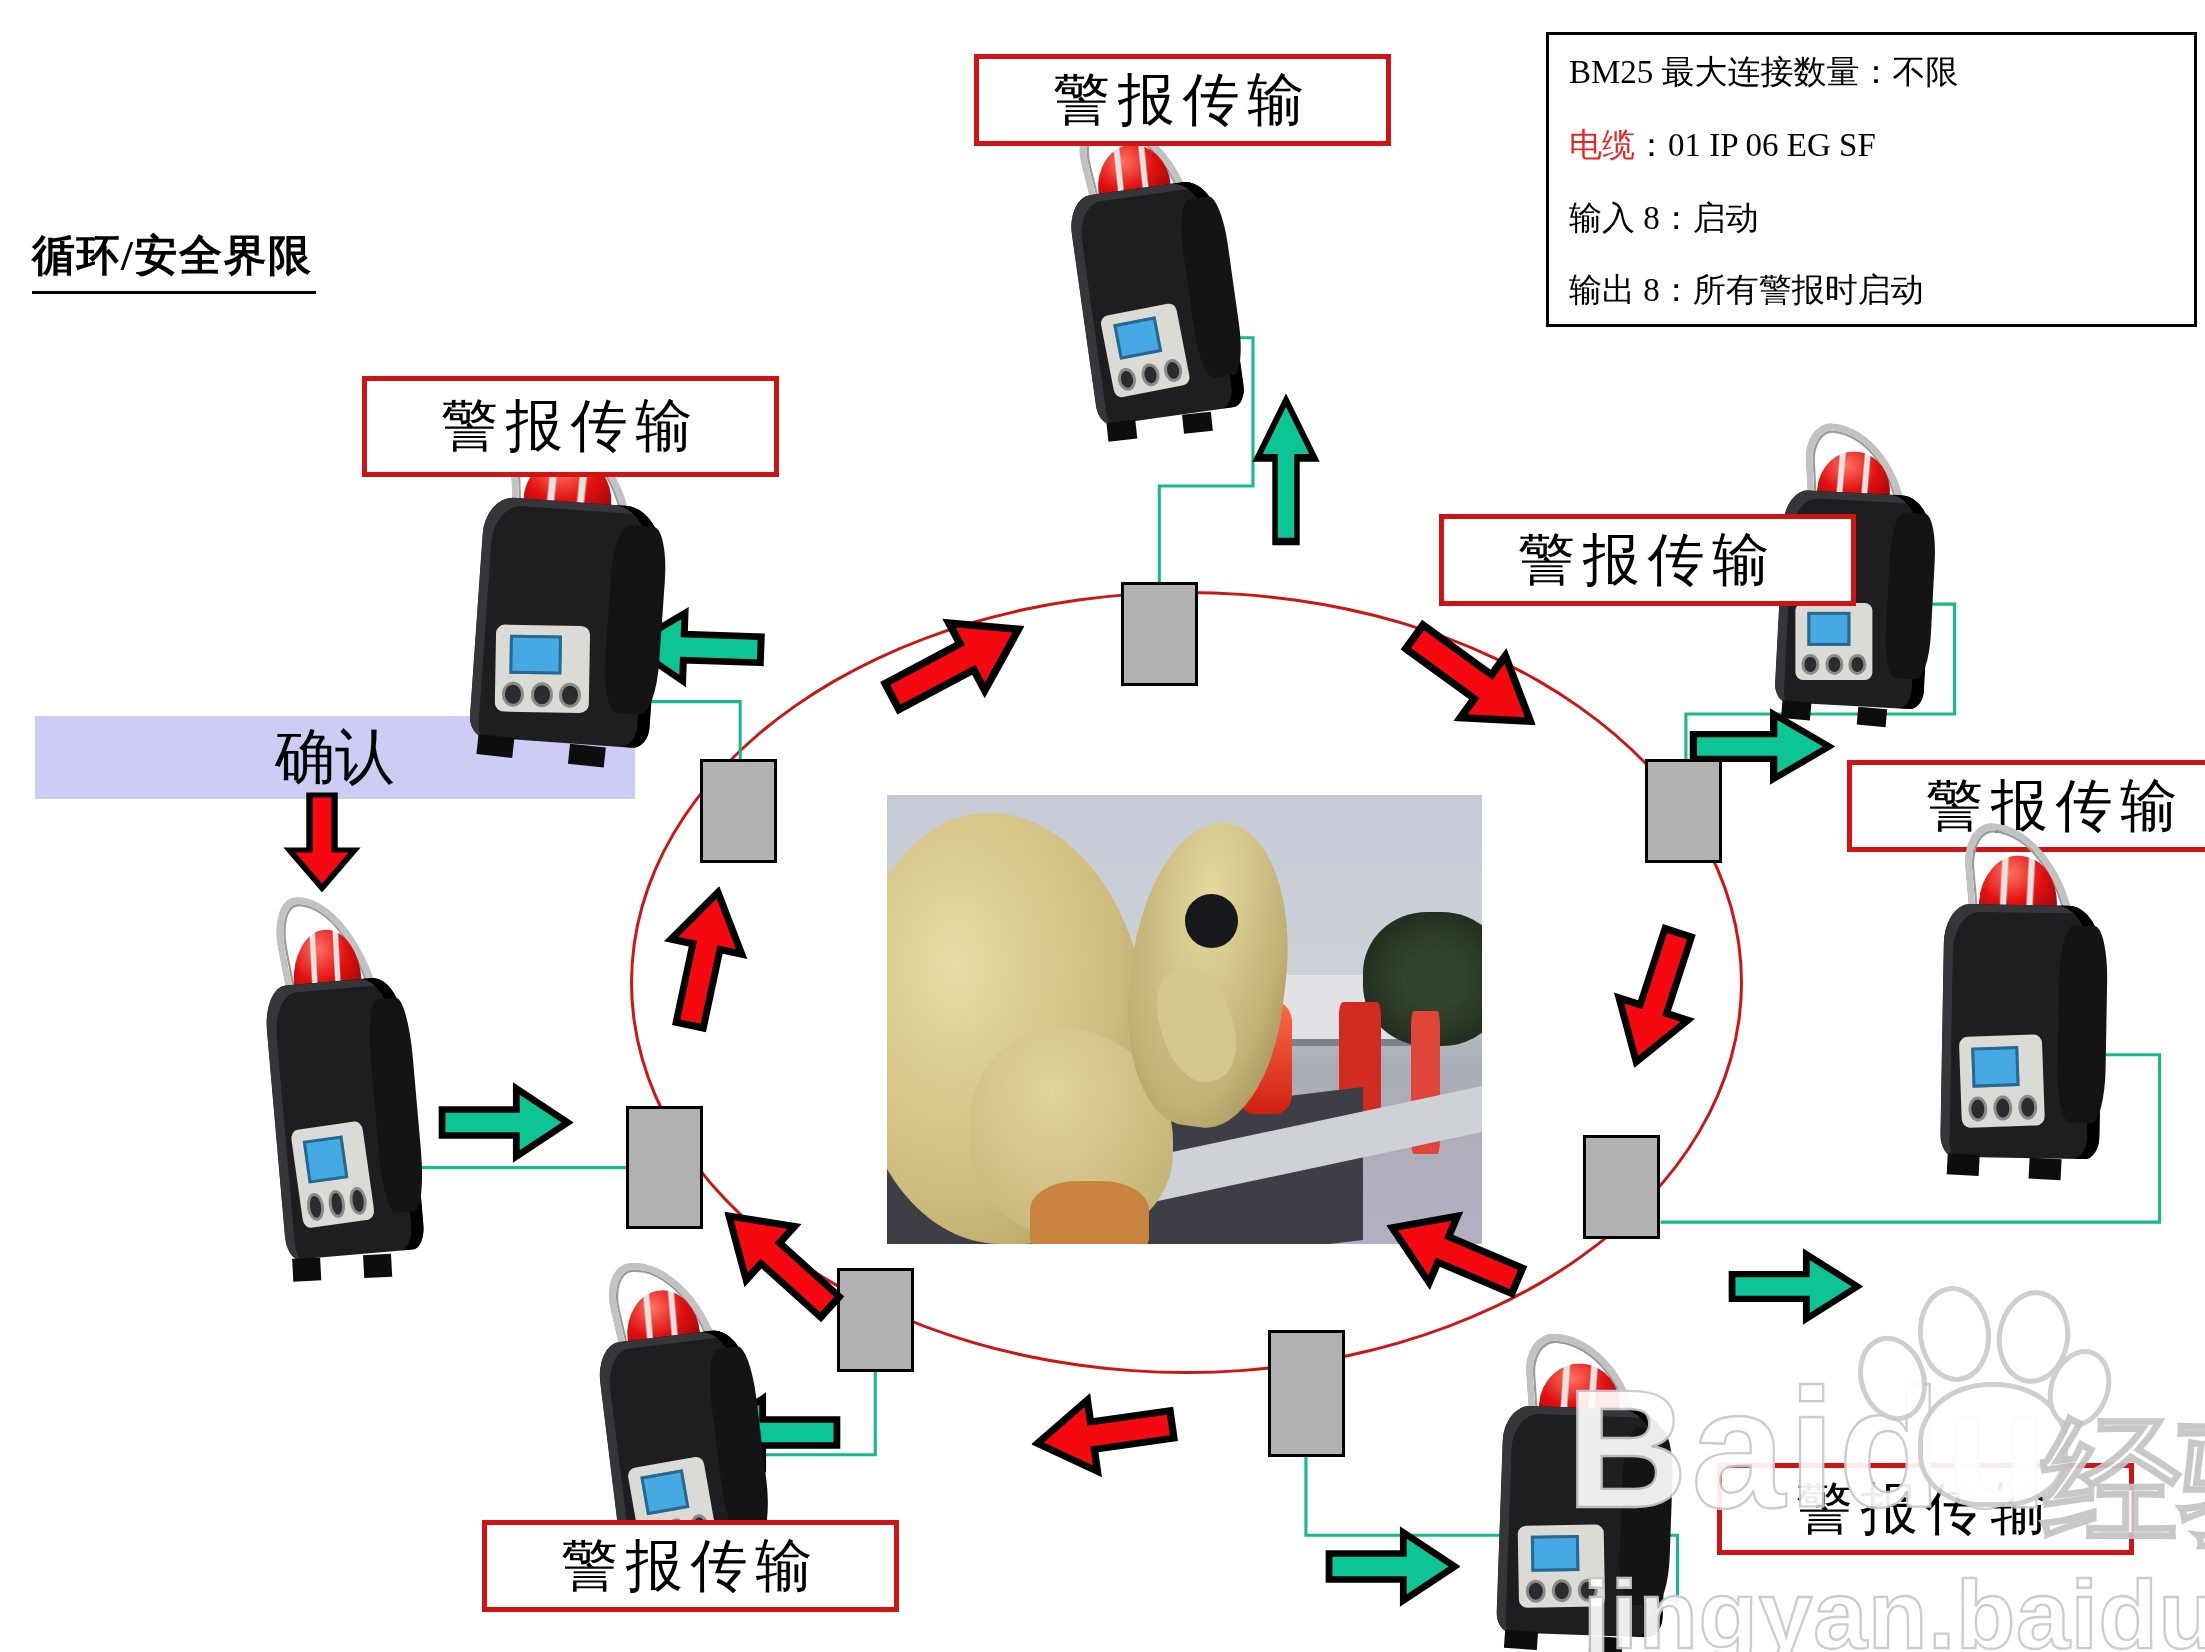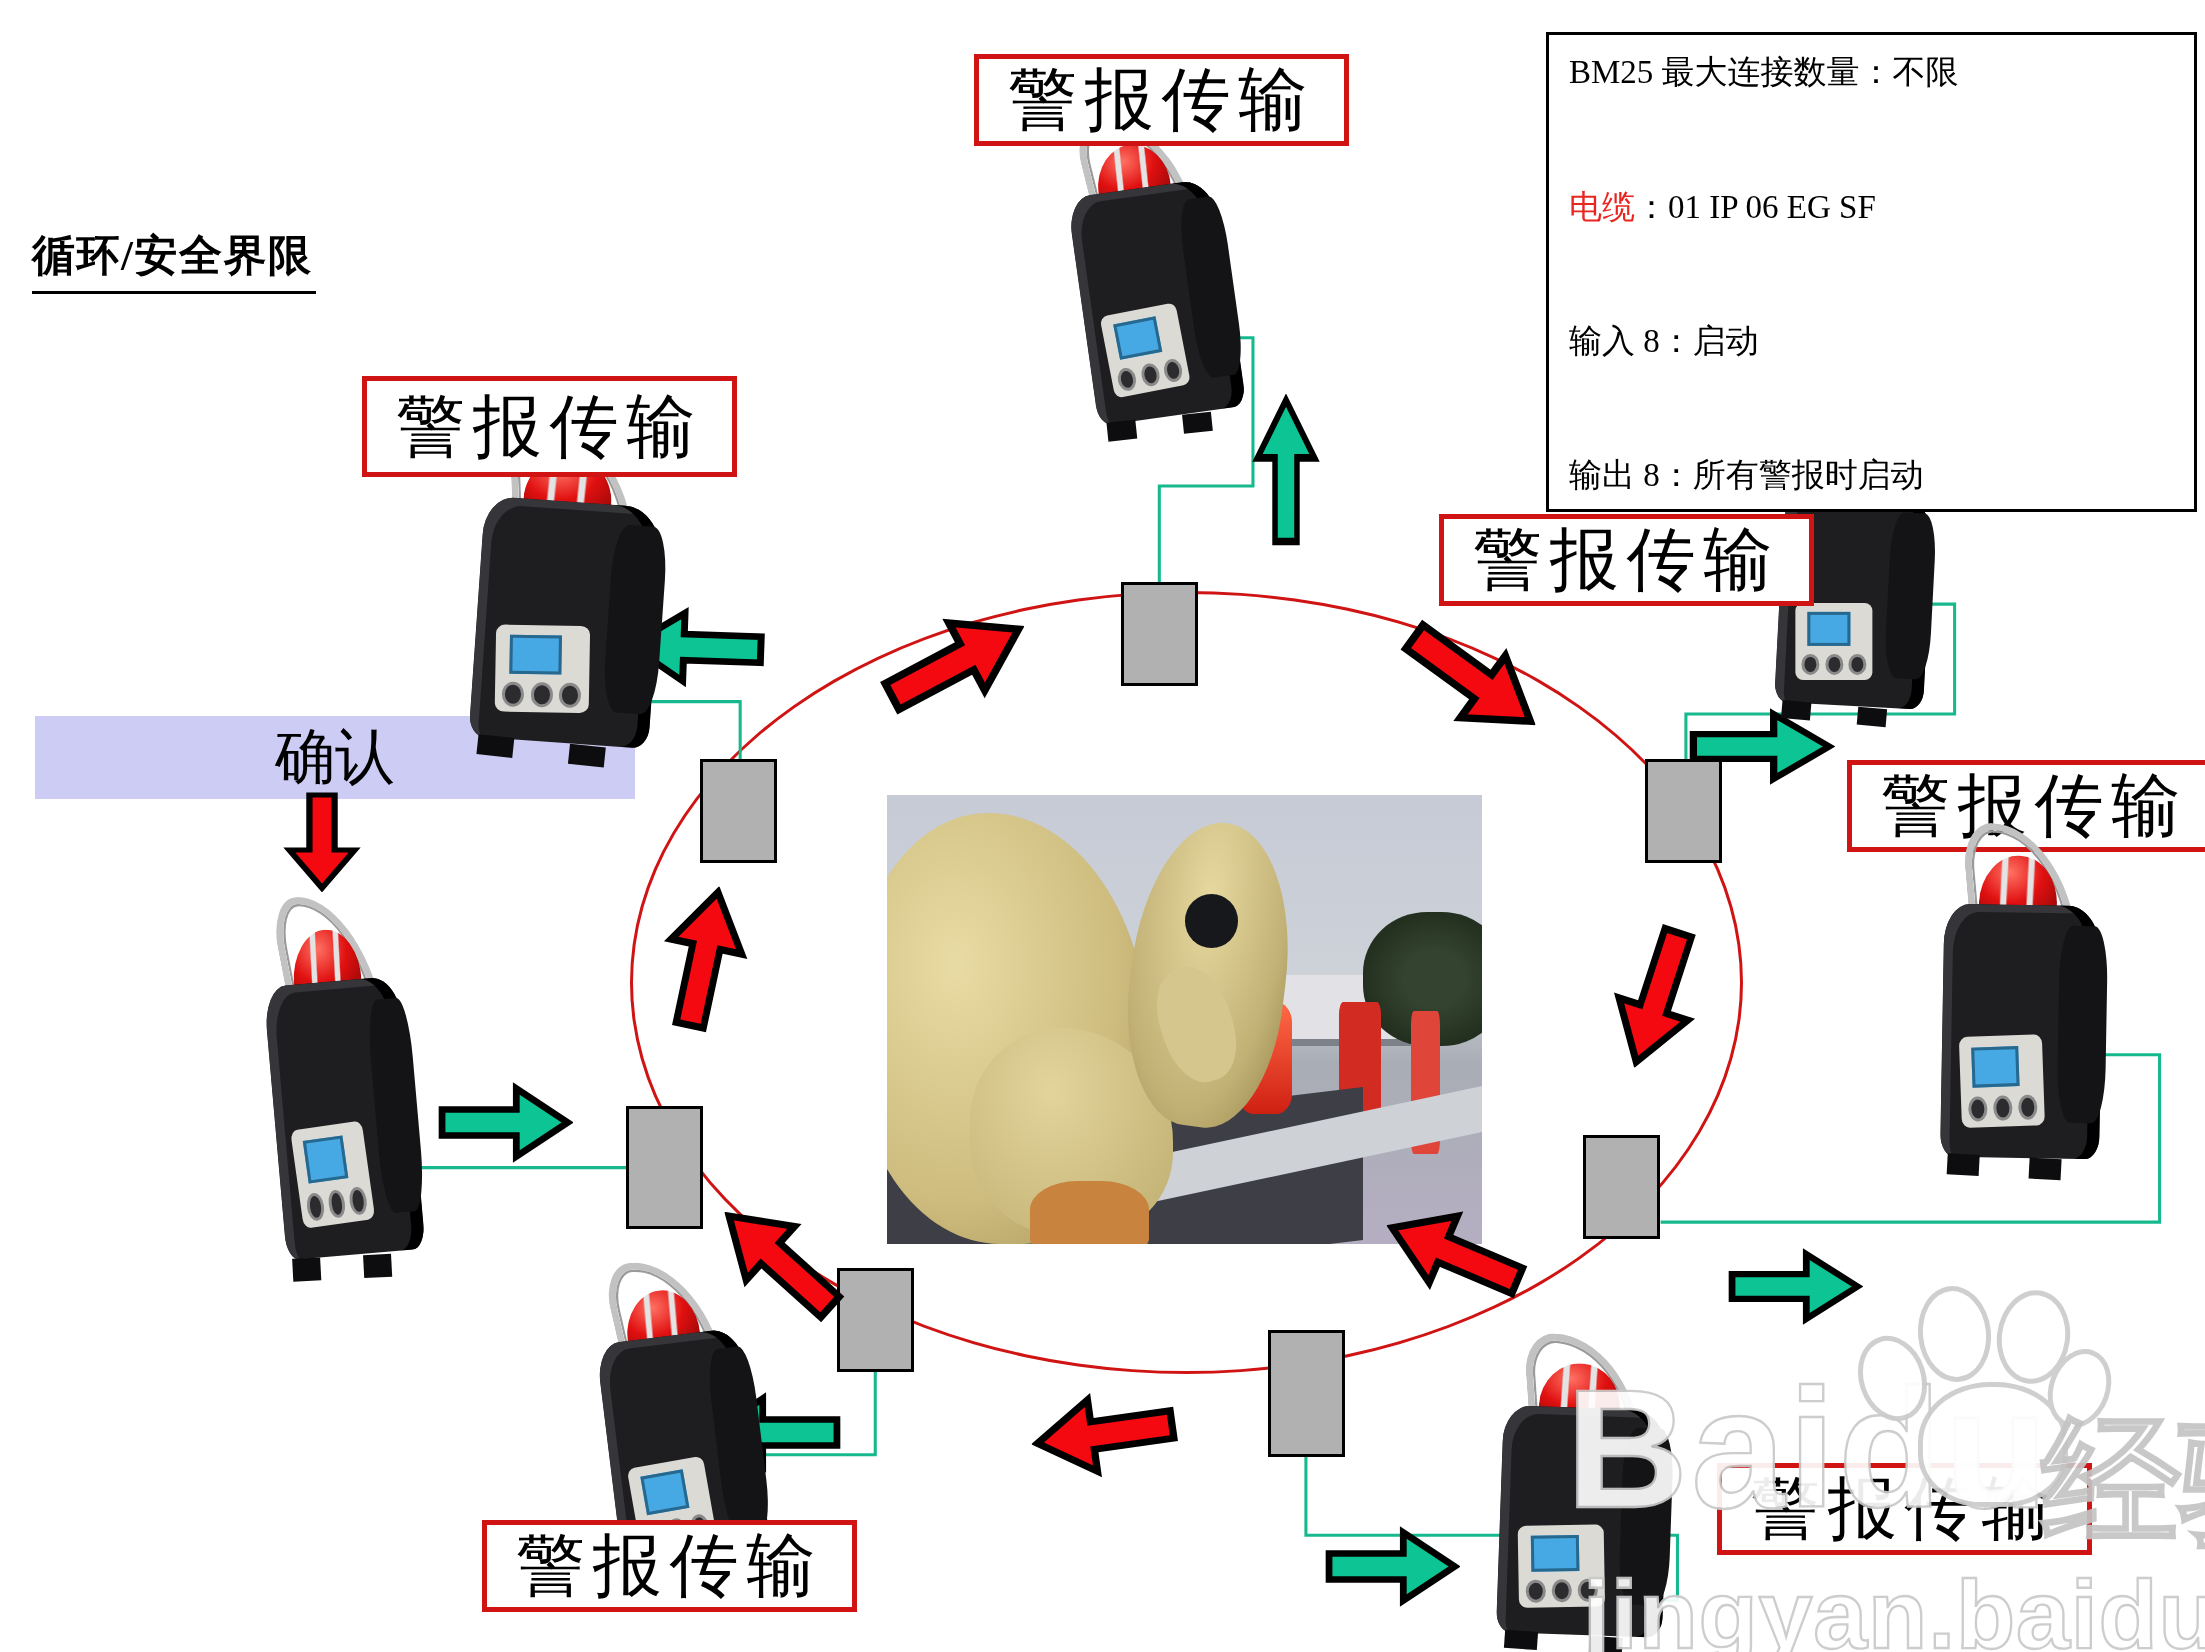--- a/index.html
+++ b/index.html
@@ -5,21 +5,21 @@
   html,body{margin:0;padding:0;background:#fff;}
   #canvas{position:relative;width:2205px;height:1652px;background:#fff;overflow:hidden;
           font-family:"Liberation Serif",serif;}
   [data-name]{box-sizing:border-box;}
 
   
   .title{position:absolute;left:32px;top:227px;font-size:43px;font-weight:bold;color:#000;
          border-bottom:3.8px solid #000;padding:0 3.1px 6.1px 0;letter-spacing:1.5px;}
 
   
-  .infobox{position:absolute;left:1546px;top:32px;width:651px;height:480px;border:3.1px solid #000;
+  .infobox{position:absolute;left:1546px;top:32px;width:651px;height:295px;border:3.1px solid #000;
            background:#fff;padding:15.4px 7.7px 10.7px 20px;display:flex;flex-direction:column;
            justify-content:space-between;font-size:33px;color:#000;z-index:25;}
   .infobox .line{white-space:nowrap;}
   .c-red{color:var(--cable-red);}
   .c-teal{color:var(--cable-teal);}
 
   
   .ring{position:absolute;left:630px;top:591px;width:1113px;height:783px;border:3.8px solid var(--accent-red);
         border-radius:50%;z-index:1;}
 
@@ -35,22 +35,22 @@
   .arrow svg{display:block;width:100%;height:100%;}
   .arrow path{stroke:#000;stroke-width:5;stroke-linejoin:miter;}
   .arrow.red path{fill:var(--arrow-red);}
   .arrow.teal path{fill:var(--arrow-teal);}
 
   
   .confirm{position:absolute;left:35px;top:716px;width:600px;height:83px;background:var(--confirm-bg);
            z-index:5;display:flex;align-items:center;justify-content:center;font-size:60px;color:#000;}
 
   
-  .alabel{position:absolute;width:375px;height:92px;border:5.4px solid var(--accent-red);background:#fff;
-          display:flex;align-items:center;justify-content:center;font-size:69px;color:#000;
+  .alabel{position:absolute;width:417px;height:92px;border:5.4px solid var(--accent-red);background:#fff;
+          display:flex;align-items:center;justify-content:center;font-size:57px;color:#000;
           letter-spacing:7.7px;z-index:20;}
   .alabel.under{z-index:11;background:transparent;}
 
   
   .photo{position:absolute;left:887px;top:795px;width:595px;height:449px;overflow:hidden;z-index:5;
          background:linear-gradient(#c6cbd6 0%,#cdd1d8 40%,#a9adb5 60%,#b5aec2 100%);}
   .photo *{position:absolute;}
   .p-town{left:42%;top:40%;width:46%;height:16%;background:#e2e2e6;border-bottom:7.7px solid #7d818a;}
   .p-roof{left:46%;top:38%;width:18%;height:6%;background:#8d9096;}
   .p-trees{right:-4%;top:26%;width:24%;height:30%;background:radial-gradient(#33432f 30%,#24301f 70%);border-radius:45%;}

